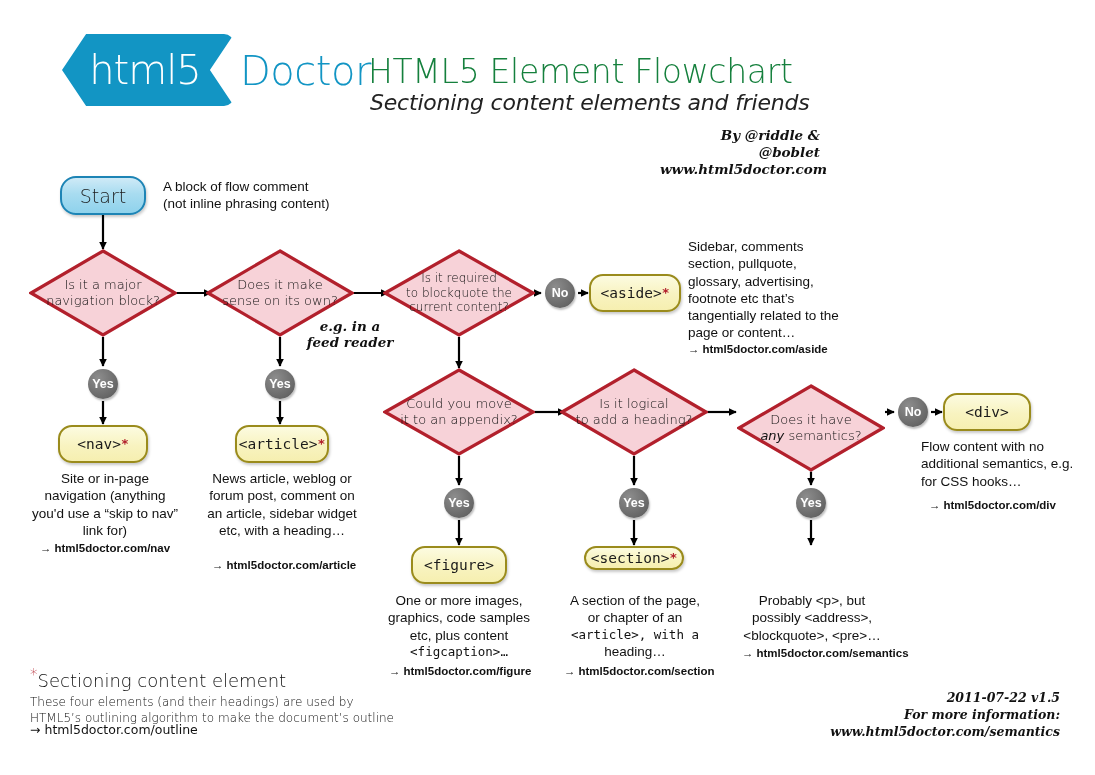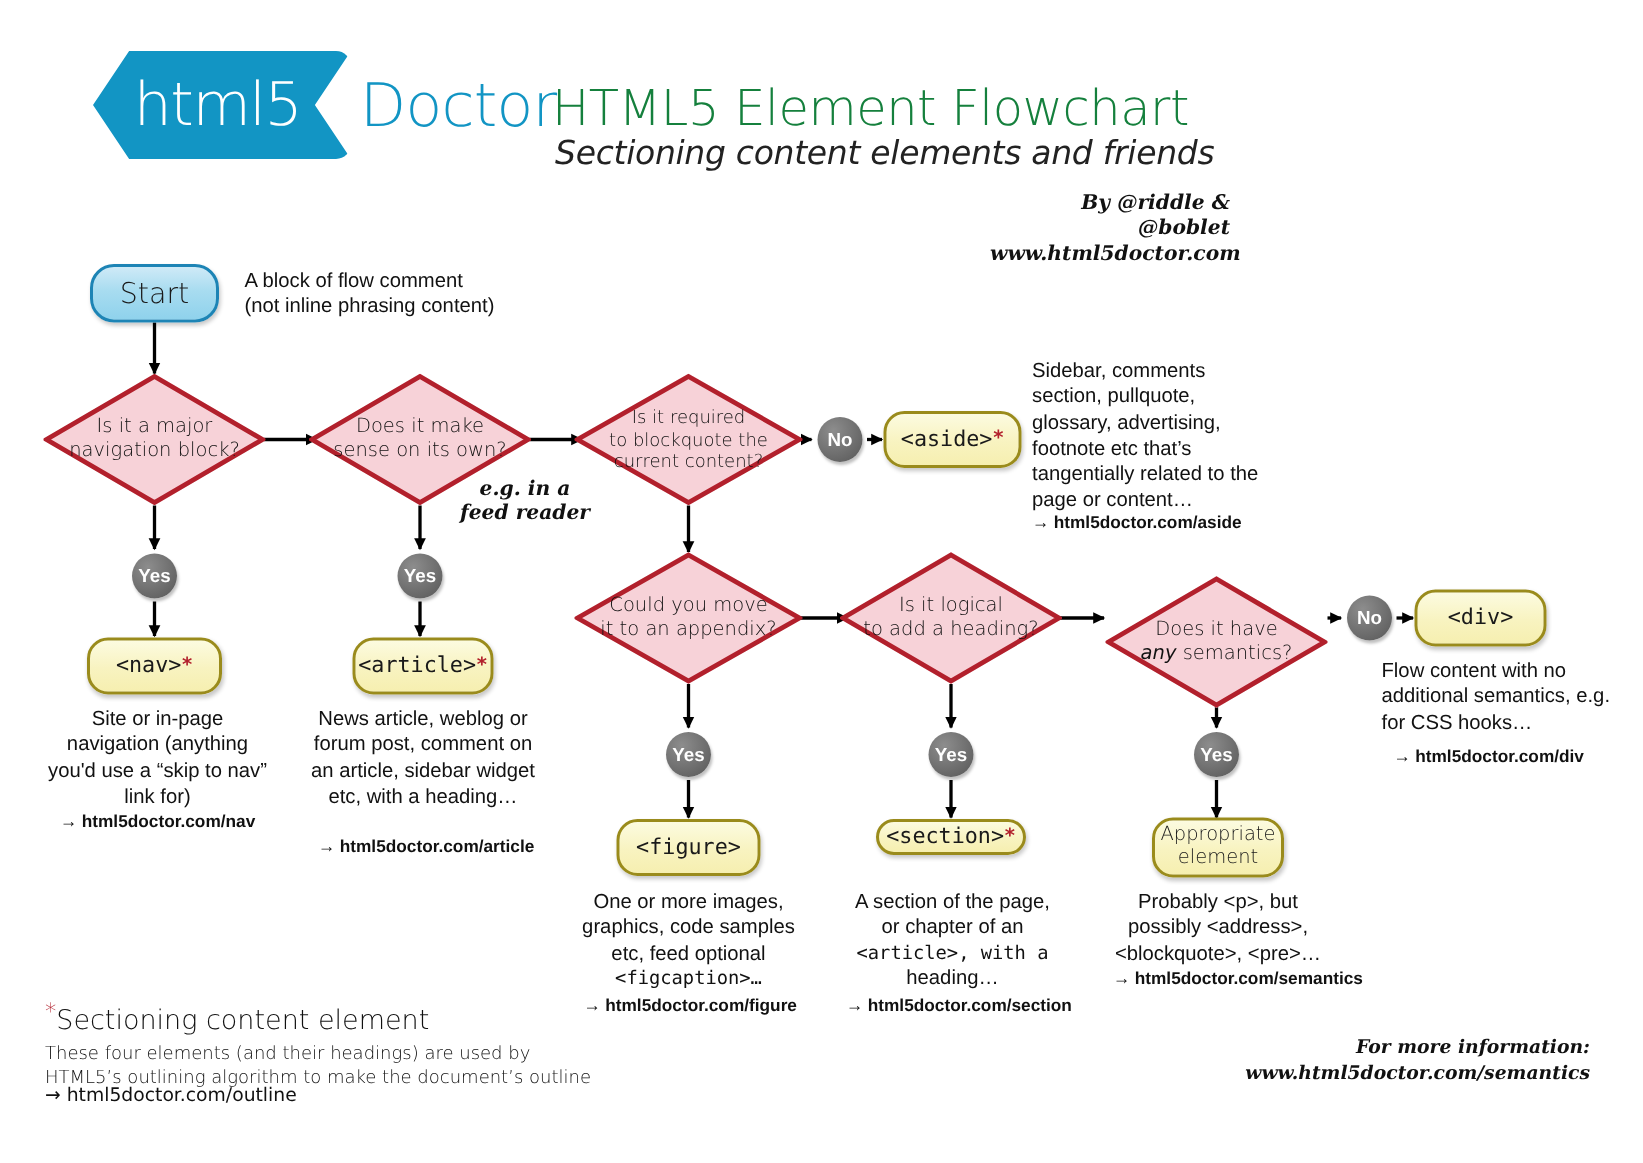--- a/index.html
+++ b/index.html
@@ -381,47 +381,41 @@
   <div class="badge" style="left:796px; top:488px;">
     <span>Yes</span>
   </div>
 
   <div class="node element-box" style="left:411px; top:546px; width:96px; height:38px;">
     <span>&lt;figure&gt;</span>
   </div>
   <div class="desc center" style="left:378px; top:592px; width:162px;">
     <div>One or more images,</div>
     <div>graphics, code samples</div>
-    <div>etc, feed optional</div>
+    <div>etc, plus content</div>
     <div class="mono">&lt;figcaption&gt;…</div>
   </div>
   <div class="link" style="left:389px; top:665px;">
     <span class="arr">→</span><span>html5doctor.com/figure</span>
   </div>
 
   <div class="node element-box" style="left:584px; top:546px; width:100px; height:24px;">
     <span>&lt;section&gt;</span>
       <span class="star">*</span>
   </div>
   <div class="desc center" style="left:556px; top:592px; width:158px;">
     <div>A section of the page,</div>
     <div>or chapter of an</div>
     <div style="font-family:'DejaVu Sans Mono',monospace; font-size:12.5px;">&lt;article&gt;, with a</div>
     <div>heading…</div>
   </div>
   <div class="link" style="left:564px; top:665px;">
     <span class="arr">→</span><span>html5doctor.com/section</span>
   </div>
 
-  <div class="node element-box plain" style="left:768px; top:545px; width:88px; height:40px;">
-    <div>
-      <div>Appropriate</div>
-      <div>element</div>
-    </div>
-  </div>
   <div class="desc center" style="left:733px; top:592px; width:158px;">
     <div>Probably &lt;p&gt;, but</div>
     <div>possibly &lt;address&gt;,</div>
     <div>&lt;blockquote&gt;, &lt;pre&gt;…</div>
   </div>
   <div class="link" style="left:742px; top:647px;">
     <span class="arr">→</span><span>html5doctor.com/semantics</span>
   </div>
 
   <div class="legend-title">
@@ -429,17 +423,18 @@
   </div>
   <div class="legend-body">
     <div>These four elements (and their headings) are used by</div>
     <div>HTML5’s outlining algorithm to make the document’s outline</div>
   </div>
   <div class="legend-link">
     <span class="arr">→</span> <span>html5doctor.com/outline</span>
   </div>
 
   <div class="foot-right">
+    <div>2011-07-22 v1.5</div>
     <div>For more information:</div>
     <div>www.html5doctor.com/semantics</div>
   </div>
 
 </div>
 
 </body></html>

